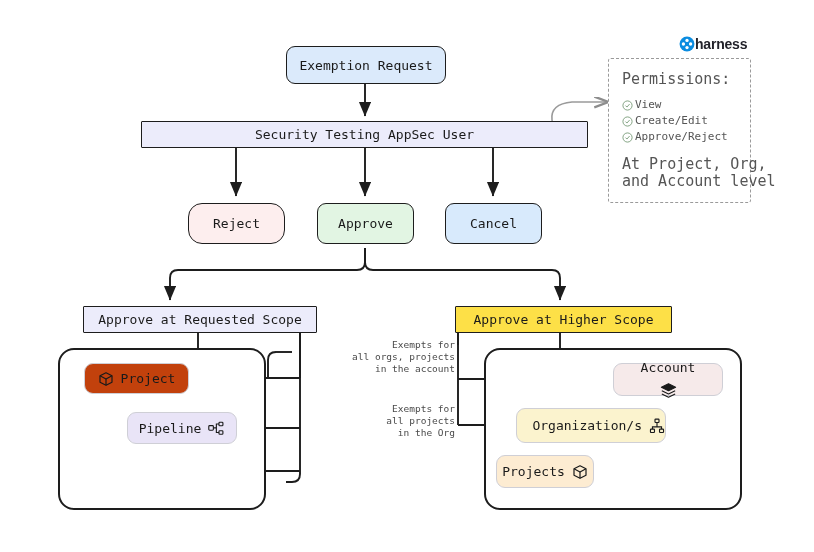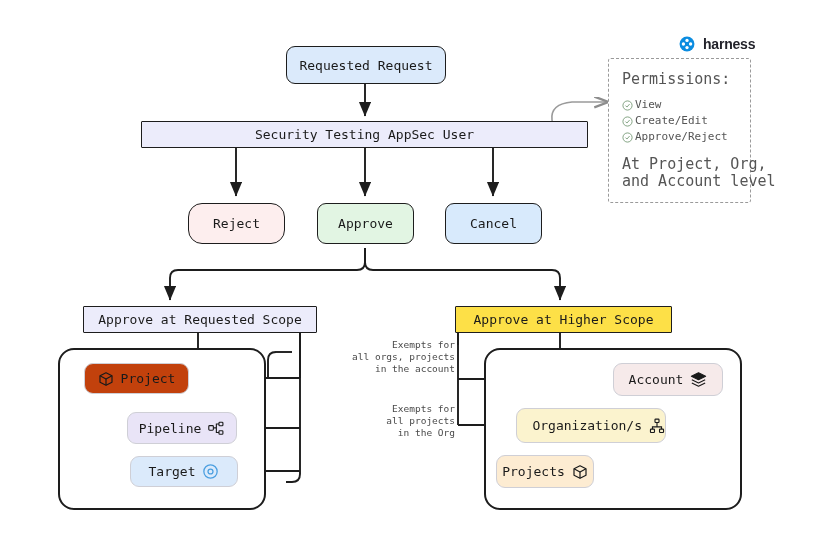--- a/index.html
+++ b/index.html
@@ -15,21 +15,21 @@
   .soft{border:1.3px solid #cfcfd6;border-radius:9px;}
   .container{position:absolute;border:2px solid #1d1d1d;border-radius:16px;background:#fff;}
   .ico{display:inline-flex;align-items:center;justify-content:center;}
   .lbl{position:absolute;font-size:9.5px;line-height:12px;color:#4a4a4a;
        text-align:right;white-space:pre;
        font-family:"DejaVu Sans Mono","Liberation Mono",monospace;}
   #perm{position:absolute;border:1.5px dashed #9a9a9a;border-radius:3px;background:#fff;
         box-sizing:border-box;padding:12px 13px;}
   #perm .t{font-size:15px;color:#555;line-height:17px;white-space:pre;}
   #perm .row{display:flex;align-items:center;gap:2px;font-size:11px;color:#555;line-height:16px;}
-  #brand{position:absolute;display:flex;align-items:center;gap:8px;}
+  #brand{position:absolute;display:flex;align-items:center;gap:0;}
   #brand .wm{font-family:"Liberation Sans",sans-serif;font-size:14px;
               font-weight:700;color:#22222a;letter-spacing:-.2px;}
 </style>
 </head>
 <body>
 
 <div id="canvas">
 
   <svg class="edges" viewBox="0 0 814 552">
     <defs>
@@ -67,21 +67,21 @@
     <g fill="none" stroke="#7d7d7d" stroke-width="1.8">
       <path d="M103,392 L103,420 Q103,428 111,428 L128,428" marker-end="url(#ag2)"></path>
       <path d="M103,392 L103,463 Q103,471 111,471 L132,471" marker-end="url(#ag2)"></path>
       <path d="M690,398 L690,414 Q690,424 680,424 L672,424" marker-end="url(#ag2)"></path>
       <path d="M610,443 L610,462 Q610,472 600,472 L592,472" marker-end="url(#ag2)"></path>
     </g>
     <path d="M570,138 Q554,138 552,120 Q550,104 572,102 L608,102" fill="none" stroke="#9a9a9a" stroke-width="1.6" marker-end="url(#ag)"></path>
   </svg>
 
   <div class="node rnd" style="left:286px;top:46px;width:160px;height:38px;background:#dbeafb;">
-    <span>Requested Request</span>
+    <span>Exemption Request</span>
   </div>
 
   <div class="node sq" style="left:141px;top:121px;width:447px;height:27px;background:#ececfb;">
     <span>Security Testing AppSec User</span>
   </div>
 
   <div class="node rnd" style="left:188px;top:203px;width:97px;height:41px;background:#fdeeee;border-radius:14px;">
     <span>Reject</span>
   </div>
   <div class="node rnd" style="left:317px;top:203px;width:97px;height:41px;background:#e2f5e3;">
@@ -116,33 +116,24 @@
     <span class="ico">
       <svg width="17" height="15" viewBox="0 0 26 22" fill="none" stroke="#1a1a1a" stroke-width="1.7">
         <rect x="1.2" y="6.6" width="7" height="7" rx="1.4"></rect>
         <rect x="16.8" y="1.4" width="6" height="5.4" rx="1.2"></rect>
         <rect x="16.8" y="14.4" width="6" height="5.4" rx="1.2"></rect>
         <path d="M8.4 10.1h4.4M12.8 10.1V4.1h4M12.8 10.1v7h4"></path>
       </svg>
     </span>
   </div>
 
-  <div class="node soft" style="left:130px;top:456px;width:108px;height:31px;background:#dbeafb;">
-    <span>Target</span>
-    <span class="ico">
-      <svg width="17" height="17" viewBox="0 0 24 24" fill="none" stroke="#4b9fe0" stroke-width="1.8">
-        <circle cx="12" cy="12" r="9.4"></circle>
-          <circle cx="12" cy="12" r="3.5"></circle>
-      </svg>
-    </span>
-  </div>
 
   <div class="container" style="left:484px;top:348px;width:254px;height:158px;"></div>
 
-  <div class="node soft" style="left:613px;top:363px;width:110px;height:33px;background:#f6eaea;">
+  <div class="node soft" style="left:613px;top:363px;width:110px;height:33px;background:#f6eaea;flex-direction:column;">
     <span>Account</span>
     <span class="ico">
       <svg width="17" height="17" viewBox="0 0 24 24" fill="#1a1a1a" stroke="#1a1a1a" stroke-width="1.6" stroke-linejoin="round">
         <path d="M12 2.4 22 7.4 12 12.4 2 7.4z"></path>
         <path d="M2.6 12.2 12 16.9l9.4-4.7" fill="none"></path>
         <path d="M2.6 16.8 12 21.5l9.4-4.7" fill="none"></path>
       </svg>
     </span>
   </div>
 

